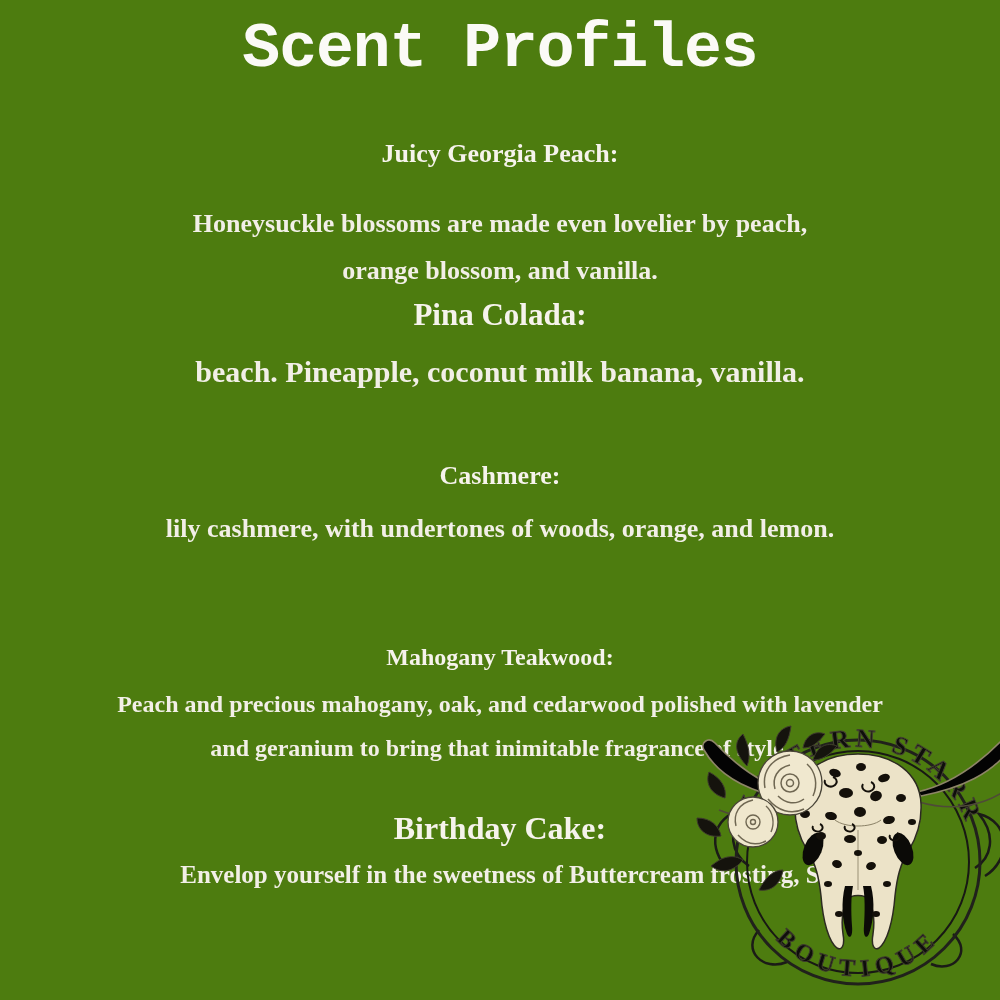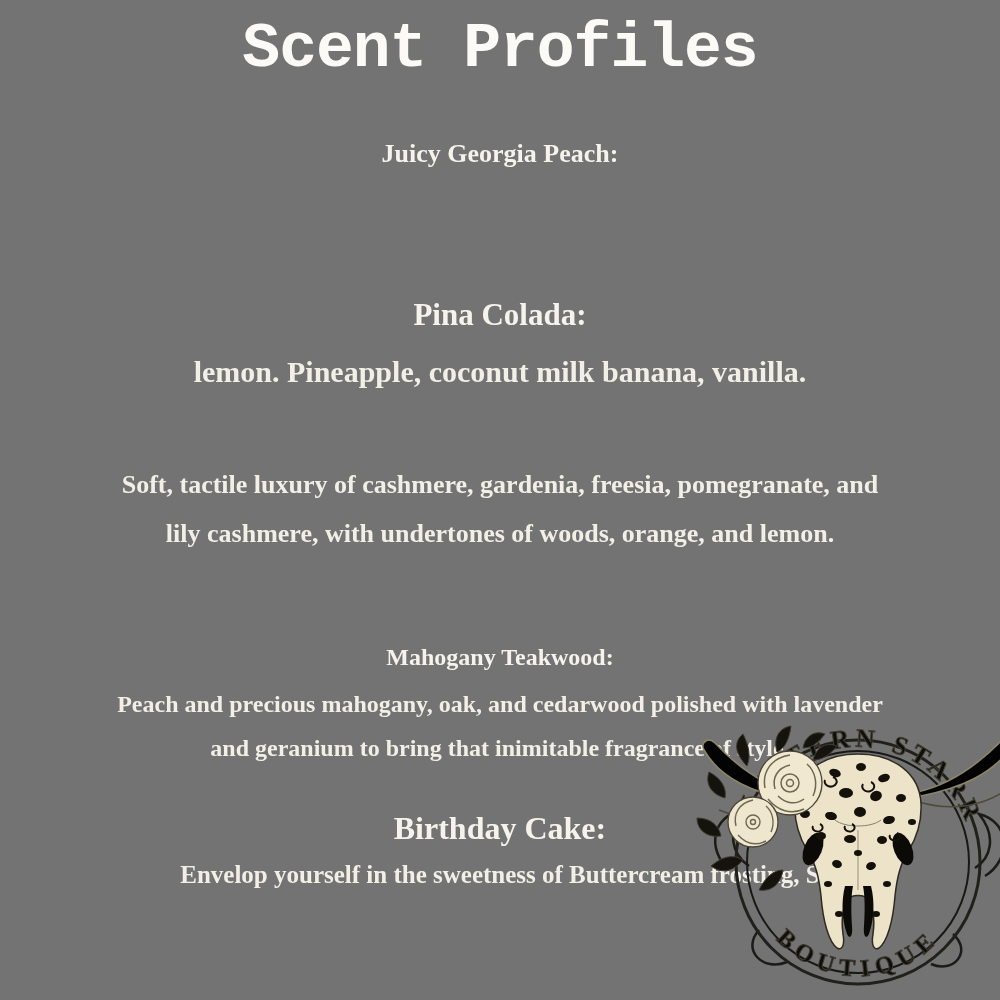--- a/index.html
+++ b/index.html
@@ -7,21 +7,21 @@
     padding: 0;
     width: 1000px;
     height: 1000px;
     background: #000000;
     overflow: hidden;
   }
   .canvas {
     position: relative;
     width: 1000px;
     height: 1000px;
-    background: #737373;
+    background: #4d7c0f;
     color: #f4f1ea;
   }
   .title {
     position: absolute;
     top: 14px;
     left: 0;
     width: 100%;
     margin: 0;
     text-align: center;
     font-family: "Liberation Mono", "DejaVu Sans Mono", monospace;
@@ -76,32 +76,36 @@
 </style>
 </head>
 <body>
 
 <div class="canvas">
 
   <h1 class="title">Scent Profiles</h1>
 
   <section class="profile s1">
     <h2 class="pname">Juicy Georgia Peach:</h2>
+    <div class="plines">
+      <div class="pline">Honeysuckle blossoms are made even lovelier by peach,</div>
+      <div class="pline">orange blossom, and vanilla.</div>
+    </div>
   </section>
 
   <section class="profile s2">
     <h2 class="pname">Pina Colada:</h2>
     <div class="plines">
-      <div class="pline">lemon. Pineapple, coconut milk banana, vanilla.</div>
+      <div class="pline">beach. Pineapple, coconut milk banana, vanilla.</div>
     </div>
   </section>
 
   <section class="profile s3">
-    <div class="plines">
-      <div class="pline">Soft, tactile luxury of cashmere, gardenia, freesia, pomegranate, and</div>
+    <h2 class="pname">Cashmere:</h2>
+    <div class="plines">
       <div class="pline">lily cashmere, with undertones of woods, orange, and lemon.</div>
     </div>
   </section>
 
   <section class="profile s4">
     <h2 class="pname">Mahogany Teakwood:</h2>
     <div class="plines">
       <div class="pline">Peach and precious mahogany, oak, and cedarwood polished with lavender</div>
       <div class="pline">and geranium to bring that inimitable fragrance of style.</div>
     </div>

